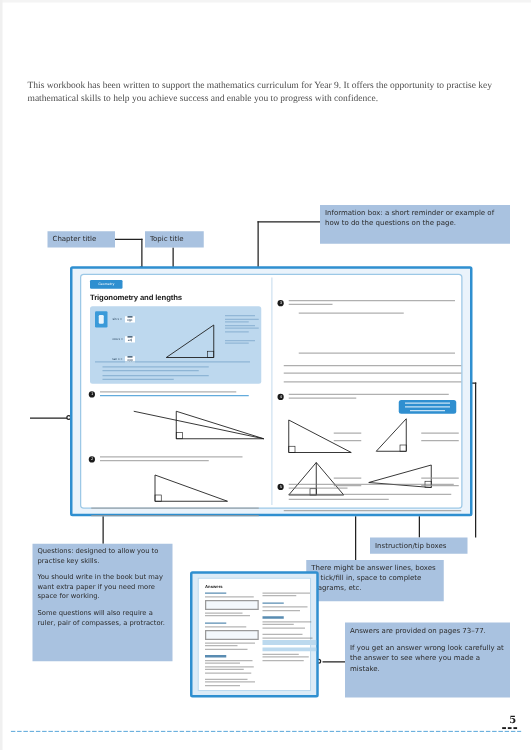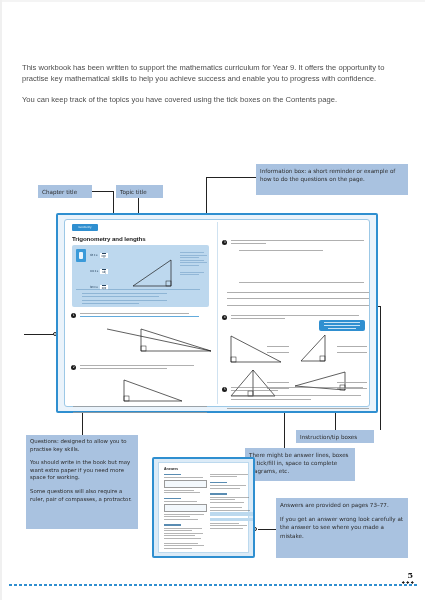--- a/index.html
+++ b/index.html
@@ -22,21 +22,21 @@
     font-weight:bold;
     font-size:25px;
     line-height:30px;
     color:#1c86c6;
     letter-spacing:-0.2px;
     padding:2px 0 1px 2px;
     white-space:nowrap;
   }
 
   
-  .intro{position:absolute;left:22px;top:62px;width:388px;}
+  .intro{position:absolute;left:22px;top:62px;width:388px;font-family:Liberation Serif, serif;}
   .intro p{
     margin:0 0 9px 0;
     font-size:7.6px;
     line-height:11.4px;
     color:#4d4d4d;
   }
 
   
   .callout{
     position:absolute;
@@ -192,21 +192,20 @@
 <body>
 
 <div class="page">
 
   <div class="edge-t"></div>
   <div class="edge-l"></div>
 
 
   <div class="intro">
     <p>This workbook has been written to support the mathematics curriculum for Year 9. It offers the opportunity to practise key mathematical skills to help you achieve success and enable you to progress with confidence.</p>
-    <p>You can keep track of the topics you have covered using the tick boxes on the Contents page.</p>
   </div>
 
   <div class="lead" style="left:92px;top:191px;width:22px;height:1.3px;"></div>
   <div class="lead" style="left:113px;top:191px;width:1.3px;height:24px;"></div>
   <div class="dot" style="left:111px;top:213px;"></div>
 
   <div class="lead" style="left:138px;top:198px;width:1.3px;height:22px;"></div>
   <div class="dot" style="left:136px;top:219px;"></div>
 
   <div class="lead" style="left:206px;top:177px;width:50px;height:1.3px;"></div>

